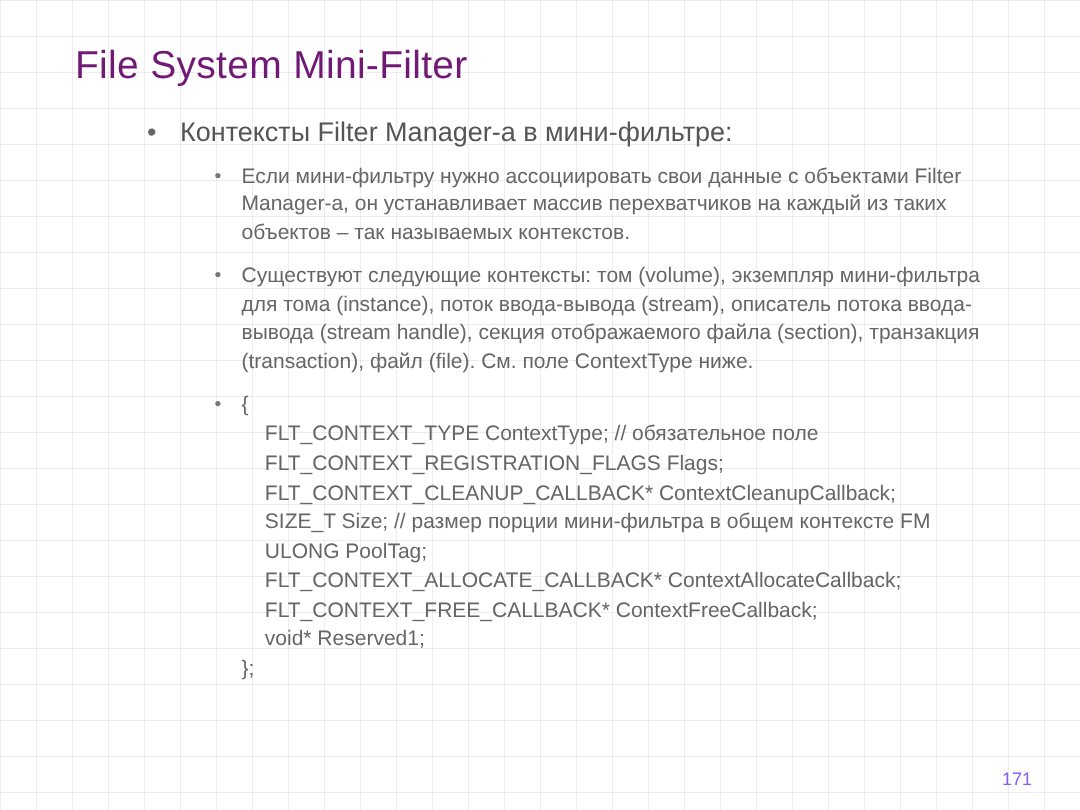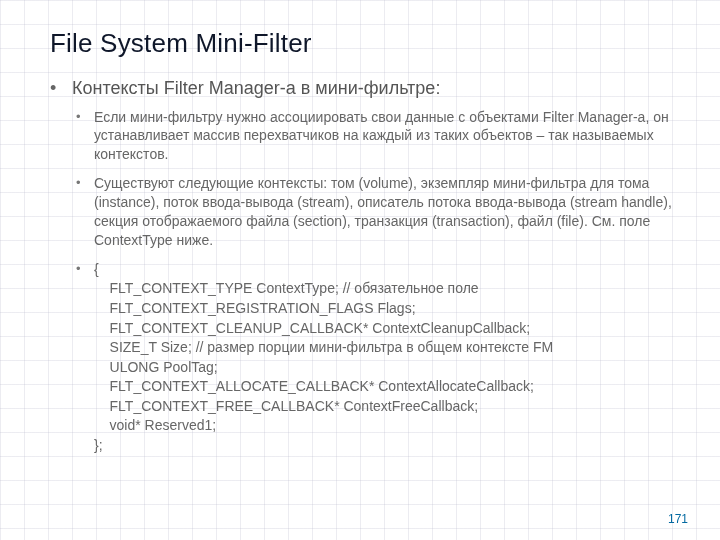--- a/index.html
+++ b/index.html
@@ -13,48 +13,49 @@
       linear-gradient(to bottom, rgba(180,180,200,0.25) 1px, transparent 1px);
     background-size: 24px 24px;
     color: #555;
   }
   .slide {
     position: absolute;
     inset: 0;
     padding: 28px 40px 20px 50px;
   }
   .title {
-    color: #0f172a;
+    color: #701a75;
     font-size: 26px;
     font-weight: 400;
     margin-bottom: 18px;
     letter-spacing: 0.2px;
   }
   ul.level1 {
     list-style: none;
     padding-left: 22px;
+    margin-left: 48px;
   }
   ul.level1 > li {
     position: relative;
     font-size: 18px;
     color: #555;
     margin-bottom: 10px;
     line-height: 1.25;
   }
   ul.level1 > li::before {
     content: "•";
     position: absolute;
     left: -22px;
     top: 0;
     color: #666;
     font-size: 18px;
   }
   ul.level2 {
     list-style: none;
-    padding-left: 22px;
+    padding-left: 41px;
     margin-top: 8px;
   }
   ul.level2 > li {
     position: relative;
     font-size: 14px;
     color: #666;
     margin-bottom: 10px;
     line-height: 1.35;
   }
   ul.level2 > li::before {
@@ -70,21 +71,21 @@
     color: #666;
     line-height: 1.4;
     white-space: pre;
     font-family: "Trebuchet MS", "Lucida Sans Unicode", Tahoma, Verdana, sans-serif;
   }
   .pagenum {
     position: absolute;
     right: 32px;
     bottom: 14px;
     font-size: 12px;
-    color: #0369a1;
+    color: #8b5cf6;
   }
 </style>
 </head>
 <body>
 
 <div class="slide">
   <h1 class="title">File System Mini-Filter</h1>
 
   <ul class="level1">
     <li>

